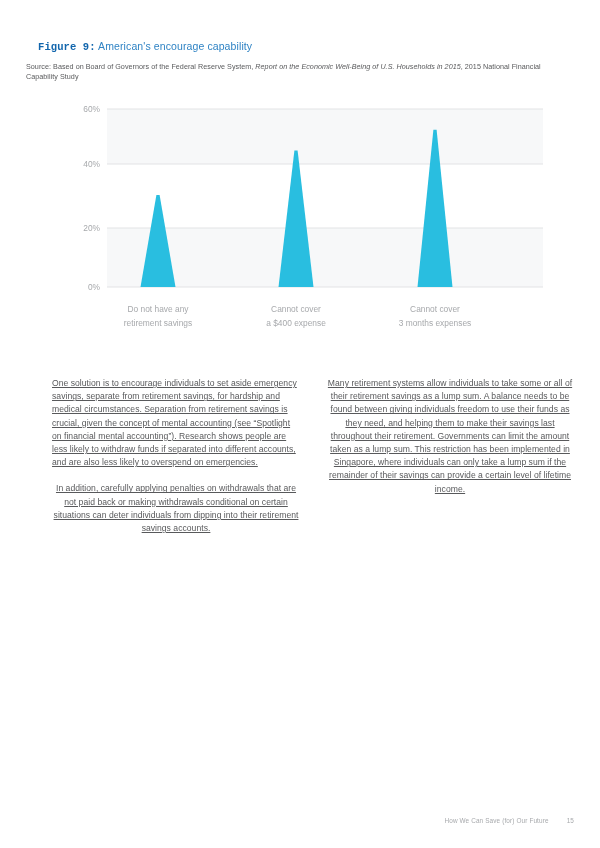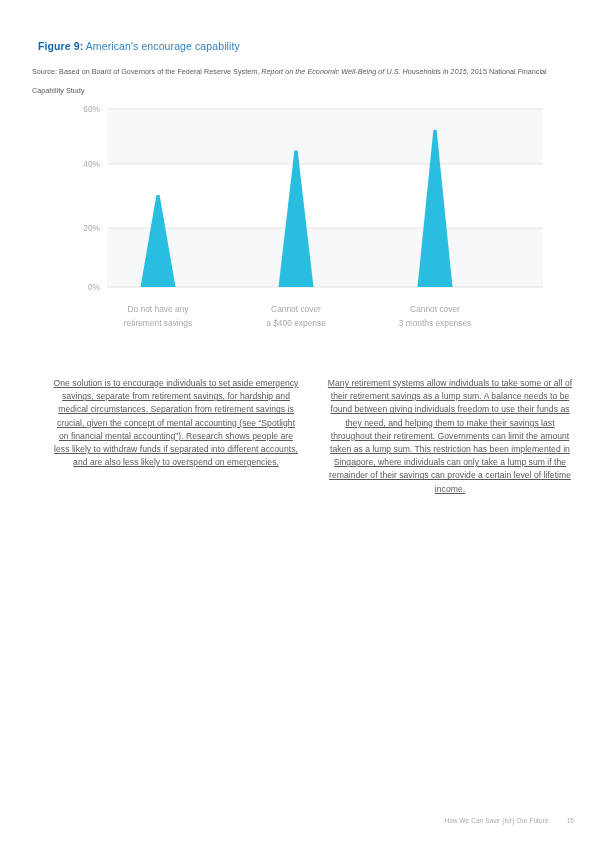--- a/index.html
+++ b/index.html
@@ -30,34 +30,35 @@
     top: 39px;
     width: 540px;
     font-size: 10.5px;
     line-height: 14px;
     color: #1f6fb8;
     letter-spacing: 0.01em;
   }
   .fig-head .fig-num {
     font-weight: bold;
     color: #1266ad;
+    font-family: Liberation Mono, monospace;
   }
   .fig-head .fig-title {
     font-weight: normal;
     color: #2f83c4;
   }
 
   
   .source {
     position: absolute;
-    left: 32px;
+    left: 26px;
     top: 62px;
     width: 534px;
     font-size: 7.2px;
-    line-height: 19px;
+    line-height: 10px;
     color: #58595b;
     letter-spacing: 0.005em;
   }
   .source em {
     font-style: italic;
   }
 
   
   .chart-wrap {
     position: absolute;
@@ -168,20 +169,21 @@
         <text class="xtick" id="xlab-1a" x="258" y="214" text-anchor="middle">Cannot cover</text>
         <text class="xtick" id="xlab-1b" x="258" y="228" text-anchor="middle">a $400 expense</text>
         <text class="xtick" id="xlab-2a" x="397" y="214" text-anchor="middle">Cannot cover</text>
         <text class="xtick" id="xlab-2b" x="397" y="228" text-anchor="middle">3 months expenses</text>
       </g>
     </svg>
   </div>
 
   <div class="col col-left">
     <p>One solution is to encourage individuals to set aside emergency savings, separate from retirement savings, for hardship and medical circumstances. Separation from retirement savings is crucial, given the concept of mental accounting (see “Spotlight on financial mental accounting”). Research shows people are less likely to withdraw funds if separated into different accounts, and are also less likely to overspend on emergencies.</p>
+    <p>In addition, carefully applying penalties on withdrawals that are not paid back or making withdrawals conditional on certain situations can deter individuals from dipping into their retirement savings accounts.</p>
   </div>
 
   <div class="col col-right">
     <p>Many retirement systems allow individuals to take some or all of their retirement savings as a lump sum. A balance needs to be found between giving individuals freedom to use their funds as they need, and helping them to make their savings last throughout their retirement. Governments can limit the amount taken as a lump sum. This restriction has been implemented in Singapore, where individuals can only take a lump sum if the remainder of their savings can provide a certain level of lifetime income.</p>
   </div>
 
   <div class="footer">
     <span class="ft-title">How We Can Save (for) Our Future</span><span class="ft-page">15</span>
   </div>
 

